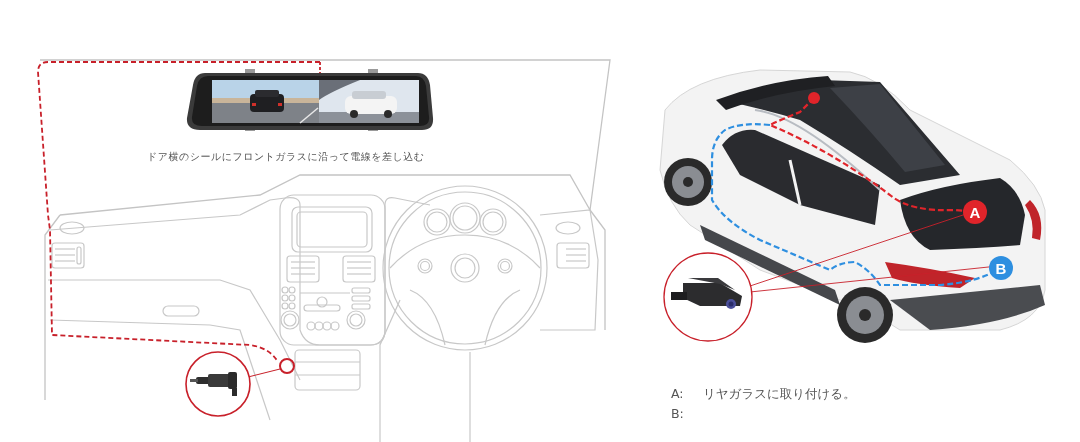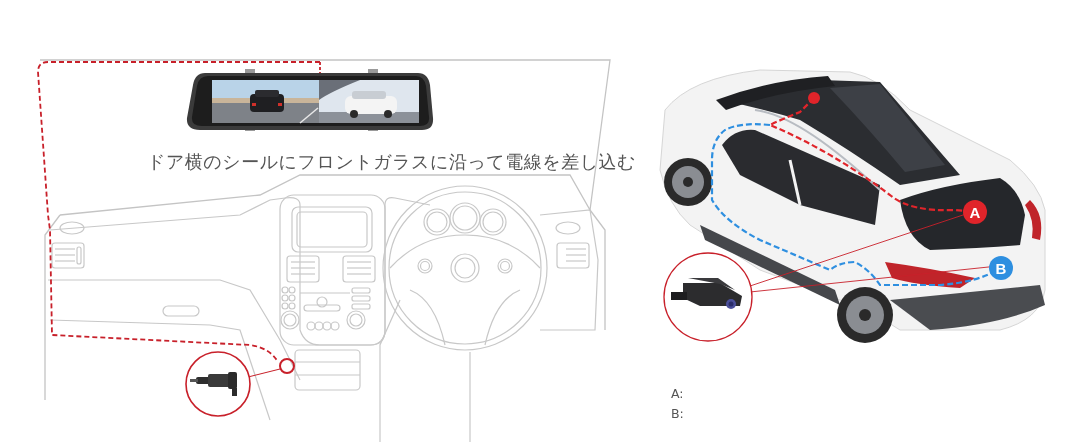--- a/index.html
+++ b/index.html
@@ -1,17 +1,17 @@
 <!DOCTYPE html>
 <html><head>
 <meta charset="utf-8">
 <style>
   html, body { margin: 0; padding: 0; background: #ffffff; }
   body { width: 1080px; height: 442px; position: relative; overflow: hidden; font-family: "DejaVu Sans", sans-serif; }
-  .caption { position: absolute; color: #555; font-size: 18px; letter-spacing: 0.5px; white-space: nowrap; }
+  .caption { position: absolute; color: #555; font-size: 10px; letter-spacing: 0.5px; white-space: nowrap; }
   .legend { position: absolute; left: 671px; top: 384px; color: #555; font-size: 12.5px; line-height: 20px; }
   .legend-row { display: flex; gap: 14px; white-space: nowrap; }
   .legend-key { width: 18px; }
   svg { position: absolute; left: 0; top: 0; }
 </style>
 </head>
 <body>
 
 <svg width="1080" height="442" viewBox="0 0 1080 442">
 
@@ -196,17 +196,18 @@
     <circle cx="731" cy="304" r="5" fill="#4b4f9a"></circle>
     <circle cx="731" cy="304" r="2.5" fill="#2a2d6a"></circle>
   </g>
 </svg>
 
 <div class="caption" style="left:147px; top:150px;">ドア横のシールにフロントガラスに沿って電線を差し込む</div>
 
 <div class="legend">
   <div class="legend-row">
     <span class="legend-key">A:</span>
+    <span>リヤガラスに取り付ける。</span>
   </div>
   <div class="legend-row">
     <span class="legend-key">B:</span>
   </div>
 </div>
 
 </body></html>

